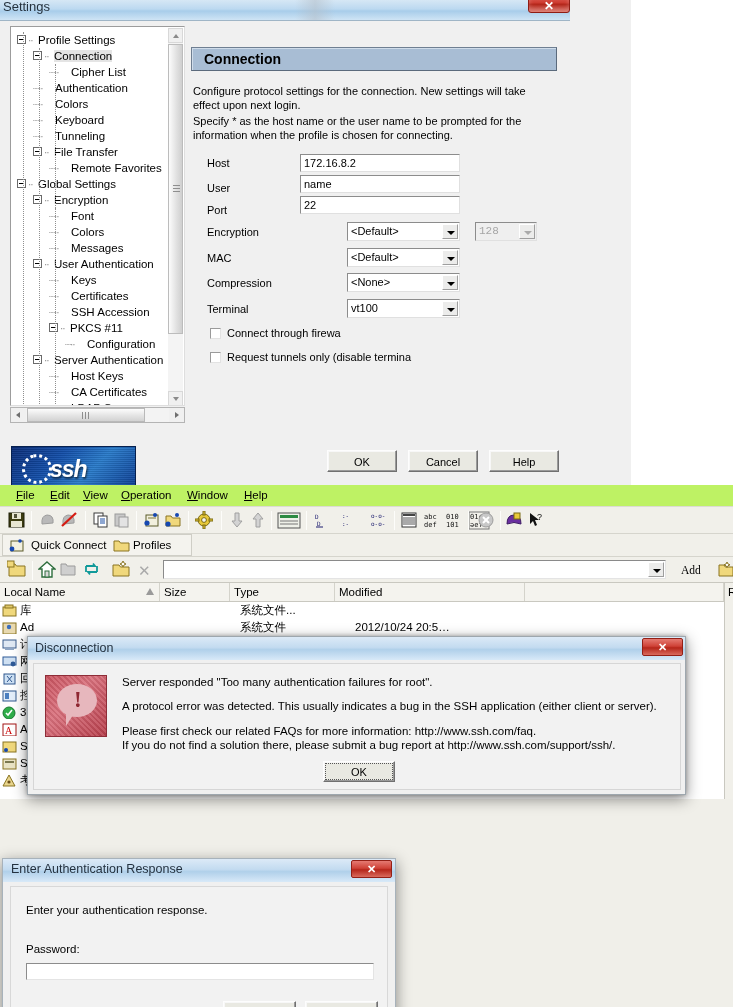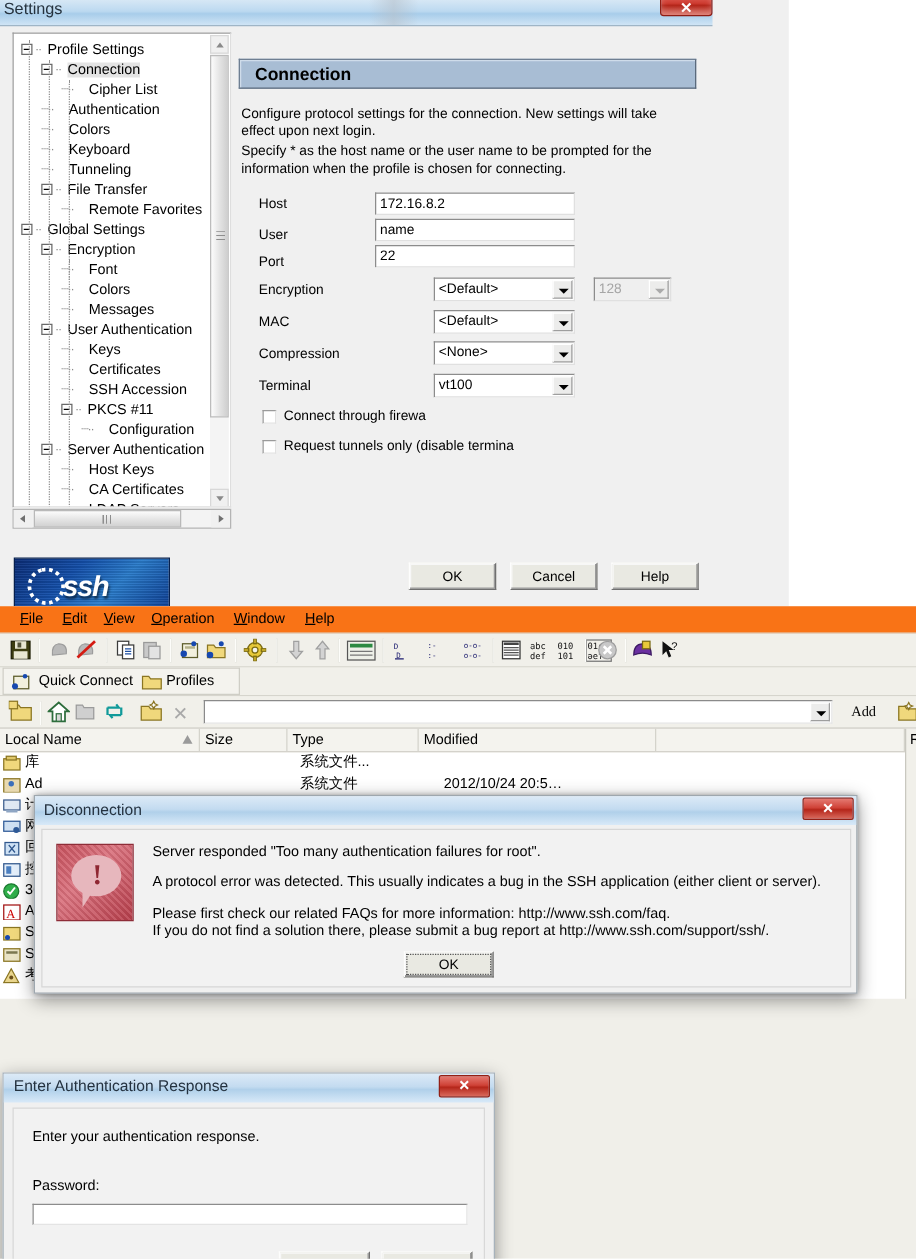--- a/index.html
+++ b/index.html
@@ -195,21 +195,21 @@
     background: #ececeb;
     border: 1px solid #9e9e9e;
     border-top-color: #fff; border-left-color: #fff;
   }
   .fcombo .carrow::after {
     content: ""; position: absolute; left: 4px; top: 6px;
     border-left: 4px solid transparent; border-right: 4px solid transparent;
     border-top: 4px solid #000;
   }
   .fcombo.disabled { background: #efefef; }
-  .fcombo.disabled .cval { color: #a6a6a6; }
+  .fcombo.disabled .cval { color: #a6a6a6; font-family: Liberation Mono, monospace; }
   .fcombo.disabled .carrow::after { border-top-color: #aaa; }
 
   .cbrow { position: absolute; font-size: 11px; }
   .cbox {
     position: absolute; left: 0; top: 1px; width: 11px; height: 11px;
     background: #fff;
     border: 1px solid #9a9a9a;
     border-right-color: #e2e2e2; border-bottom-color: #e2e2e2;
   }
   .cbrow .cblabel { position: absolute; left: 17px; top: 0; white-space: nowrap; }
@@ -236,21 +236,21 @@
   }
   .dlgbtn { position: absolute; width: 70px; height: 22px; line-height: 20px; }
 
   
   #app {
     position: absolute; left: 0; top: 485px; width: 733px; height: 522px;
     background: #f0efe9;
   }
   #menubar {
     position: absolute; left: 0; top: 0; width: 733px; height: 22px;
-    background: #f97316;
+    background: #bef264;
     border-bottom: 1px solid #dcdbd4;
   }
   .menuitem {
     position: absolute; top: 3px; font-size: 11.5px; color: #000;
     padding: 1px 4px;
   }
   .menuitem u { text-decoration: underline; }
 
   #toolbar {
     position: absolute; left: 0; top: 22px; width: 733px; height: 27px;

